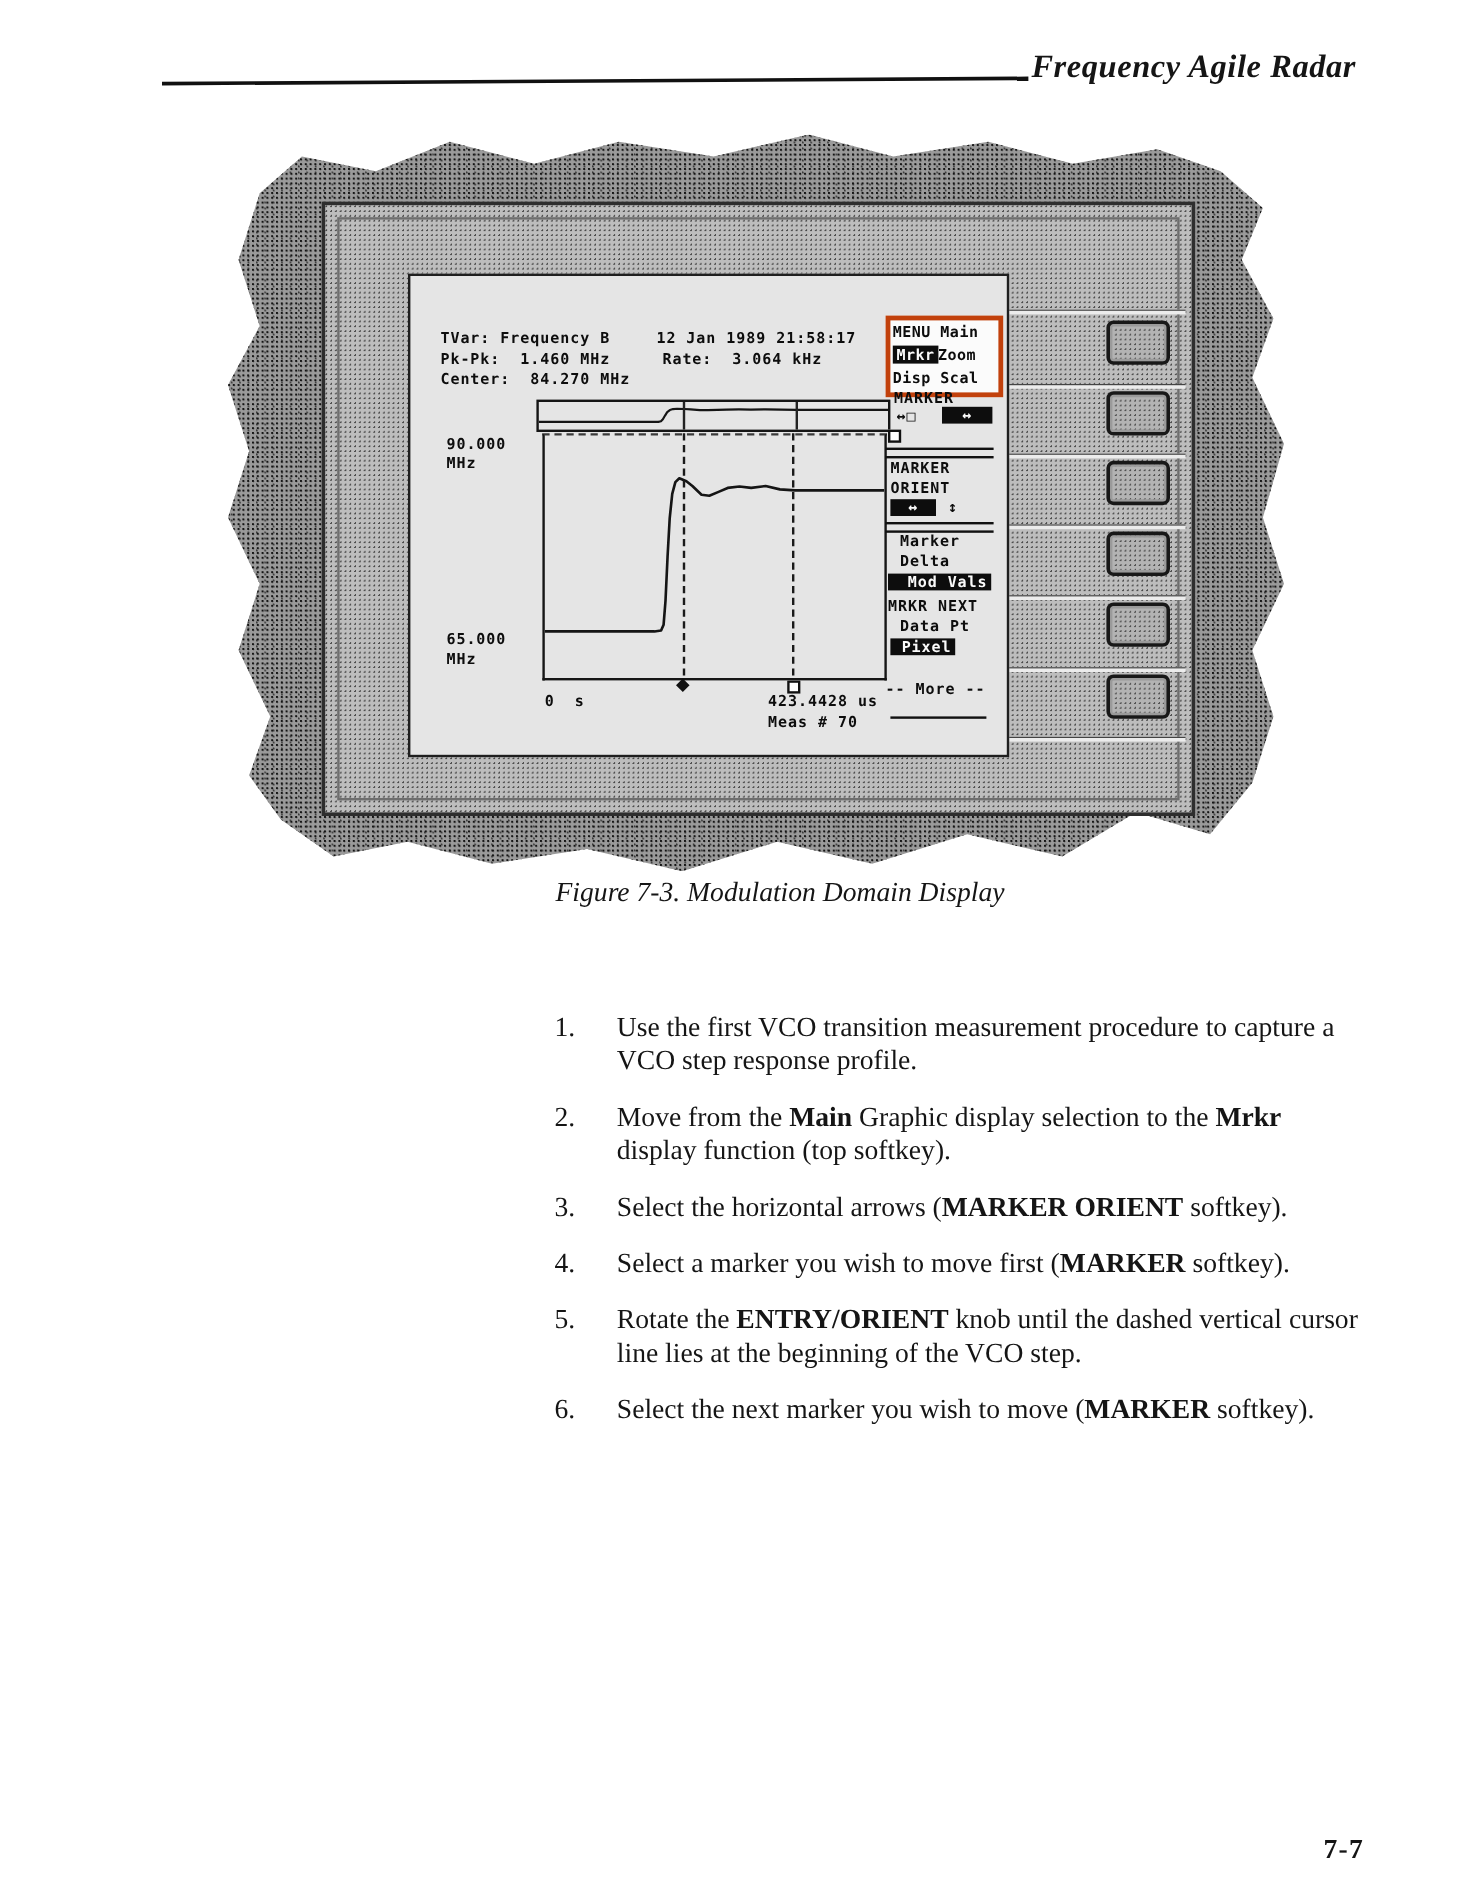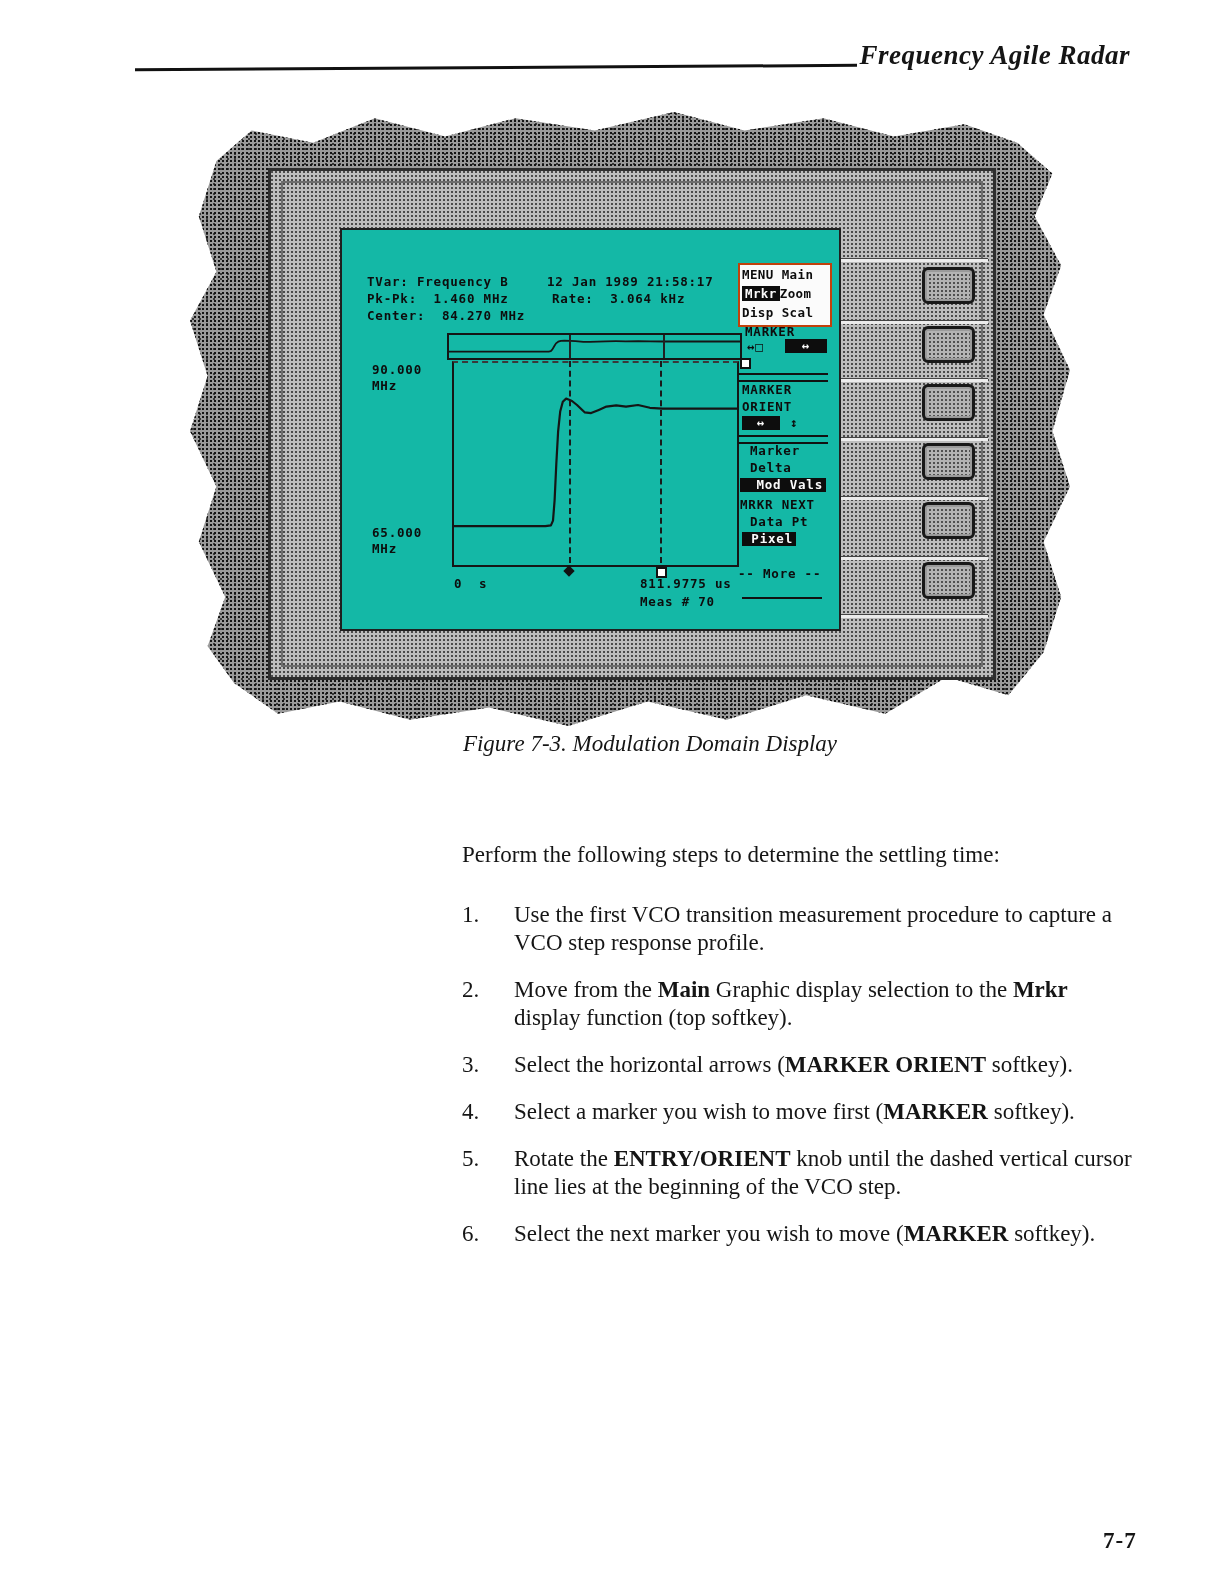--- a/index.html
+++ b/index.html
@@ -34,25 +34,25 @@
     position:absolute;left:732px;width:47px;height:31px;
     background-color:#b3b3b3;
     background-image:radial-gradient(circle at 1px 1px,#4c4c4c 0.7px,transparent 0.85px);
     background-size:4px 4px;
     border:3px solid #181818;border-radius:6px;
     box-shadow:inset 0 0 0 2px #9a9a9a;
   }
   
   .screen{
     position:absolute;left:150px;top:116px;width:497px;height:399px;
-    background:#14b8a6;border:2px solid #1f1f1f;
+    background:#e5e5e5;border:2px solid #1f1f1f;
     font-family:"DejaVu Sans Mono", monospace;font-weight:bold;color:#0d0d0d;
   }
   .scr{position:absolute;font-size:12.5px;letter-spacing:0.8px;white-space:pre;line-height:14px;}
-  .menu-box{position:absolute;left:396px;top:33px;width:90px;height:60px;border:2px solid #c2410c;background:#fbfbfb;}
+  .menu-box{position:absolute;left:396px;top:33px;width:90px;height:60px;border:4px solid #c2410c;background:#fbfbfb;}
   .menu-row{height:19px;line-height:19px;padding-left:2px;font-size:12.5px;letter-spacing:0.4px;white-space:pre;}
   .inv{background:#0d0d0d;color:#fafafa;padding:0 3px;}
   .menu-sep{position:absolute;left:396px;width:90px;height:5px;border-top:2px solid #111;border-bottom:2px solid #111;}
   .menu-underline{position:absolute;left:400px;top:367px;width:80px;height:2px;background:#111;}
   .strip{position:absolute;left:105px;top:103px;width:291px;height:23px;border:2px solid #151515;}
   .strip svg{position:absolute;left:0;top:0;}
   .strip-tick{position:absolute;top:0;bottom:0;width:2px;background:#222;}
   .handle-sq{position:absolute;left:398px;top:128px;width:7px;height:7px;border:2px solid #111;background:#fff;}
   .plot{position:absolute;left:110px;top:131px;width:283px;height:202px;border:2px solid #161616;border-top-style:dashed;border-top-color:#3a3a3a;}
   .plot svg{position:absolute;left:0;top:0;}
@@ -121,21 +121,21 @@
     <div class="cursor" id="cursor-1" style="left: 317.604px;"></div>
     <div class="marker-diamond" id="marker-0" style="left: 222.989px; top: 337px;"></div>
     <div class="marker-square" id="marker-1" style="left: 313.604px; top: 337px;"></div>
 
     <div class="scr" style="left:30px;top:133px">90.000</div>
     <div class="scr" style="left:30px;top:149px">MHz</div>
     <div class="scr" style="left:30px;top:296px">65.000</div>
     <div class="scr" style="left:30px;top:312px">MHz</div>
 
     <div class="scr" style="left:112px;top:347px">0  s</div>
-    <div class="scr" style="left:298px;top:347px">811.9775 us</div>
+    <div class="scr" style="left:298px;top:347px">423.4428 us</div>
     <div class="scr" style="left:298px;top:365px">Meas # 70</div>
 
     <div class="menu-box">
       <div class="menu-row">MENU Main</div>
       <div class="menu-row"><span class="inv">Mrkr</span><span>Zoom</span></div>
       <div class="menu-row">Disp Scal</div>
     </div>
 
     <div class="scr" style="left:403px;top:95px">MARKER</div>
     <div class="scr" style="left:405px;top:110px">↔□</div>
@@ -157,21 +157,20 @@
     <div class="scr" style="left:408px;top:285px">Data Pt</div>
     <div class="scr inv" style="left:400px;top:302px;width:48px;text-align:right">Pixel</div>
     <div class="scr" style="left:396px;top:337px">-- More --</div>
     <div class="menu-underline"></div>
   </div>
 </div>
 
 <div class="caption">Figure 7-3. Modulation Domain Display</div>
 
 <div class="content">
-  <p class="intro">Perform the following steps to determine the settling time:</p>
   <div id="steps-list">
       <div class="step">
         <div>1.</div>
         <div><span>Use the first VCO transition measurement procedure to capture a VCO step response profile.</span></div>
       </div>
       <div class="step">
         <div>2.</div>
         <div><span>Move from the </span><span class="b">Main</span><span> Graphic display selection to the </span><span class="b">Mrkr</span><span> display function (top softkey).</span></div>
       </div>
       <div class="step">

